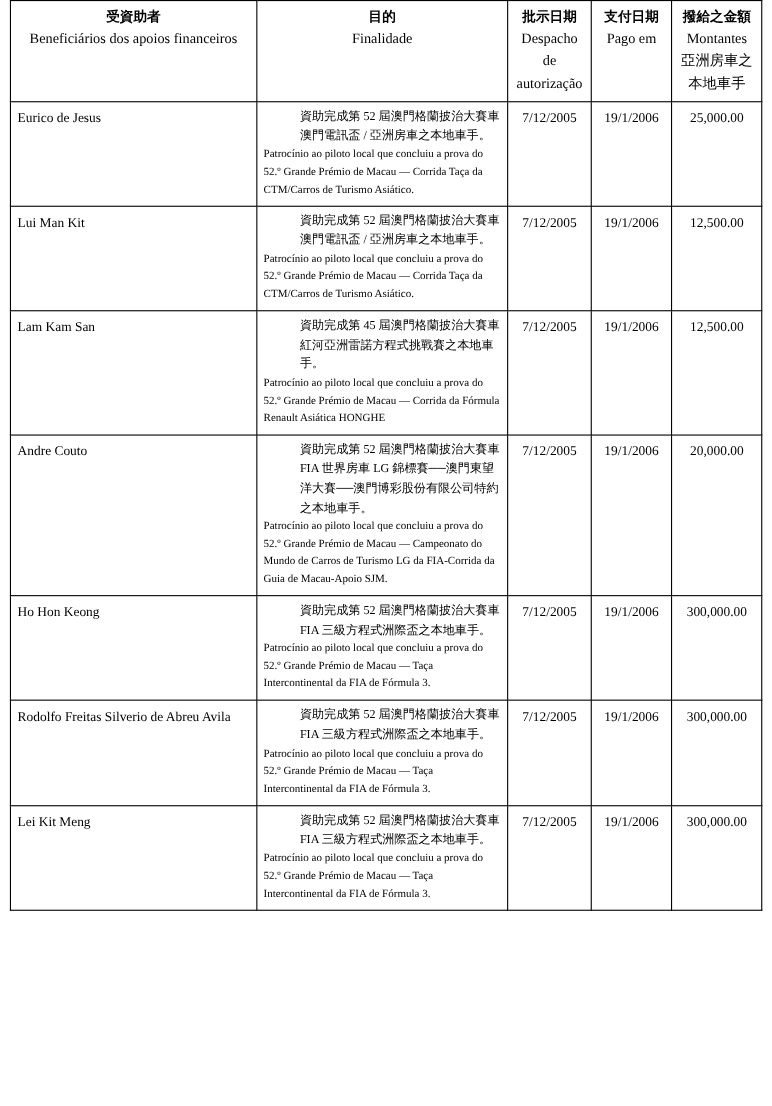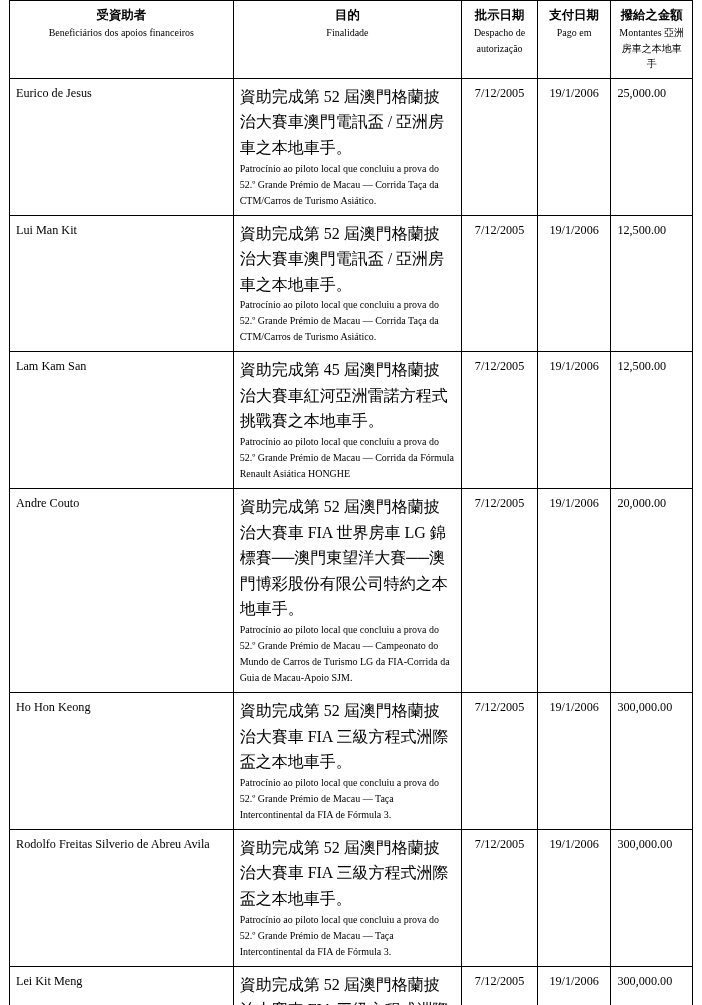--- a/index.html
+++ b/index.html
@@ -49,47 +49,48 @@
     padding-bottom: 8px;
   }
   .hdr-line {
     display: block;
   }
   .hdr-zh {
     font-size: 12.4px;
     font-weight: bold;
   }
   .hdr-pt {
-    font-size: 10px;
+    font-size: 13px;
   }
   .col-beneficiary { width: 222px; }
   .col-purpose     { width: 227px; }
   .col-authdate    { width: 75px; }
   .col-paiddate    { width: 73px; }
   .col-amount      { width: 81px; }
 
   td.beneficiary {
     font-size: 12.4px;
     margin-top: 16px;
   }
   td.purpose .zh {
-    font-size: 16px;
+    font-size: 11px;
     line-height: 1.6;
+    margin-left: 33px;
   }
   td.purpose .pt {
     font-size: 10px;
     line-height: 1.6;
   }
   td.date {
     font-size: 11.6px;
     text-align: center;
   }
   td.amount {
     font-size: 11.8px;
-    text-align: left;
+    text-align: center;
     padding-right: 7px;
   }
 </style>
 </head>
 <body>
 
 <div class="page">
 
 
   <table class="grant-table">

